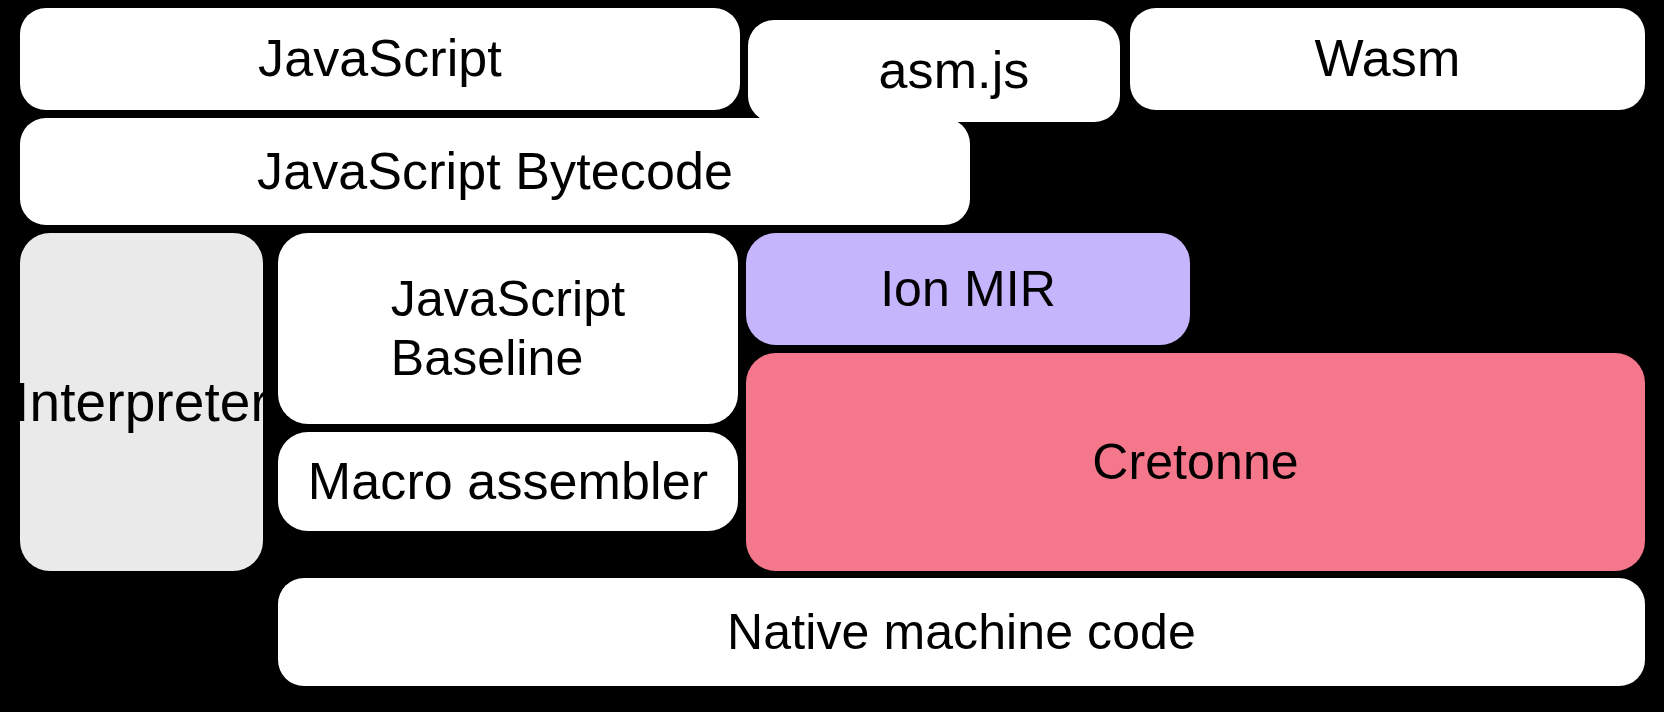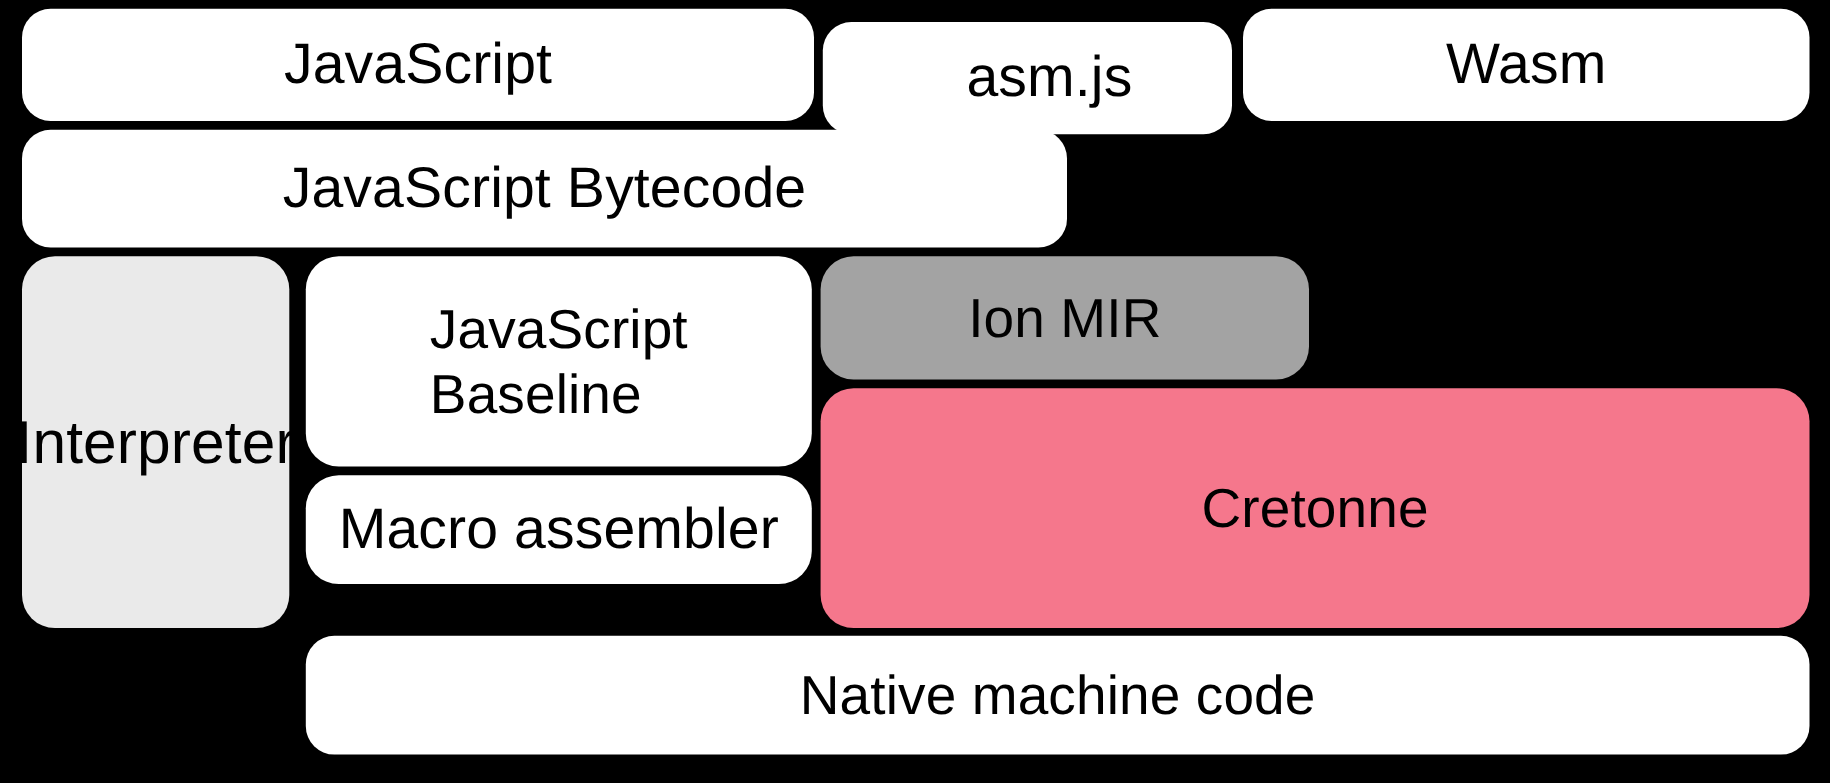--- a/index.html
+++ b/index.html
@@ -27,21 +27,21 @@
     text-align: left;
     border-radius: 26px;
     color: #000000;
     font-weight: 400;
     line-height: 1.18;
     letter-spacing: 0.1px;
     -webkit-font-smoothing: antialiased;
   }
   .node.white  { background: #FFFFFF; }
   .node.gray   { background: #EAEAEA; }
-  .node.green  { background: #a3a3a3; }
+  .node.green  { background: #c4b5fd; }
   .node.pink   { background: #F5778C; }
 
   .node .label {
     display: block;
     padding: 0 10px;
     white-space: pre-line;
   }
 
   
   #node-javascript      { left:20px;  top:8px;   width:720px; height:102px; font-size:52px; }

